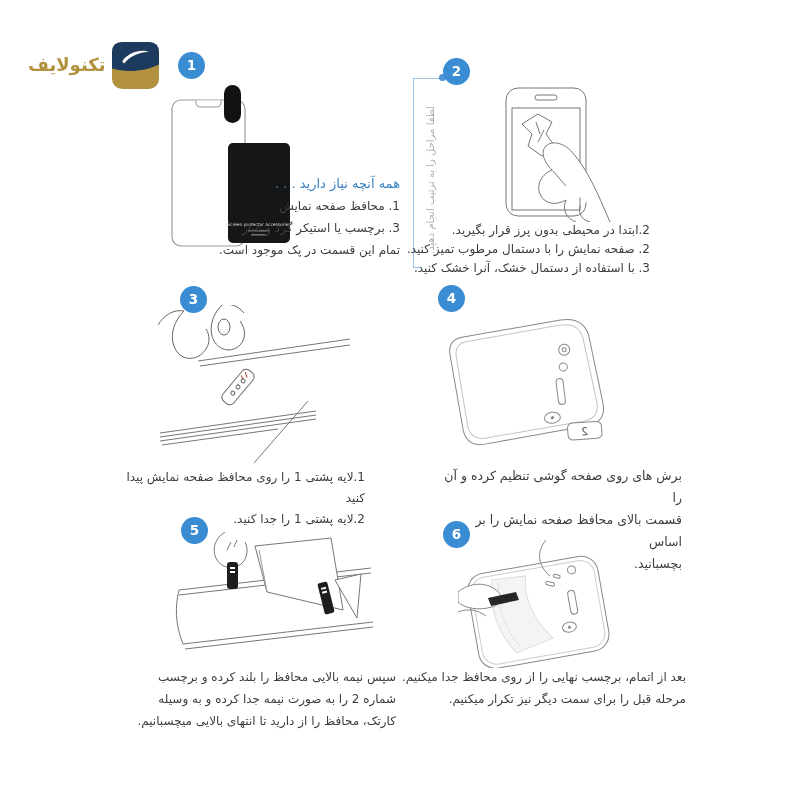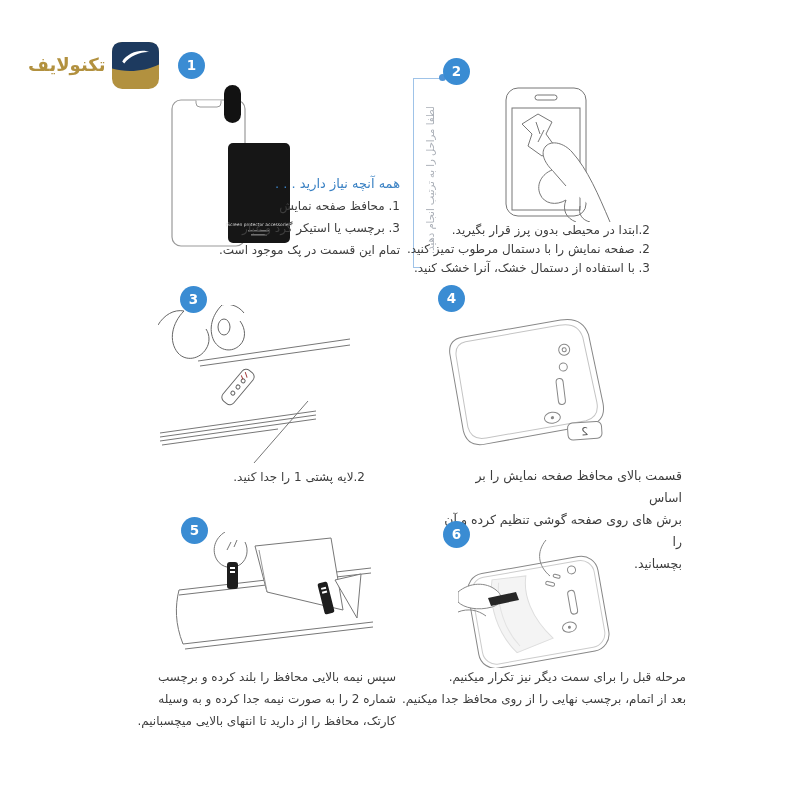--- a/index.html
+++ b/index.html
@@ -118,20 +118,21 @@
     <g transform="rotate(40 80 82)">
       <rect x="73" y="62" width="14" height="40" rx="5" fill="#fff" stroke="#666"></rect>
       <circle cx="80" cy="74" r="2" fill="none" stroke="#666"></circle>
       <circle cx="80" cy="82" r="2" fill="none" stroke="#666"></circle>
       <circle cx="80" cy="90" r="2" fill="none" stroke="#666"></circle>
       <path d="M76 66 l5 3 M75 71 l4 2" stroke="#a23b3b" fill="none"></path>
     </g>
   </svg>
 
   <div class="abs txt t3">
+    <div>1.لایه پشتی 1 را روی محافظ صفحه نمایش پیدا کنید</div>
     <div>2.لایه پشتی 1 را جدا کنید.</div>
   </div>
 
   <div class="abs badge" style="left:438px;top:285px;">4</div>
 
   <svg class="abs" style="left:448px;top:312px;" width="205" height="135" viewBox="0 0 205 135" aria-hidden="true">
     <g transform="rotate(-7 100 70)">
       <path d="M6 30 Q6 16 20 15 L120 10 Q142 9 146 28 L152 98 Q153 116 136 118 L30 124 Q12 125 10 108 Z" fill="#fff" stroke="#888"></path>
       <path d="M12 33 Q12 21 23 20 L118 15 Q137 14 140 30 L146 96 Q147 111 133 113 L32 118 Q17 119 15 105 Z" fill="none" stroke="#c4c4c4"></path>
       <circle cx="120" cy="40" r="5.5" fill="none" stroke="#888"></circle>
@@ -141,22 +142,22 @@
       <ellipse cx="100" cy="106" rx="8" ry="5.5" fill="none" stroke="#888"></ellipse>
       <circle cx="100" cy="106" r="1.6" fill="#888"></circle>
     </g>
     <g transform="rotate(-4 140 122)">
       <rect x="120" y="110" width="34" height="17" rx="5" fill="#fff" stroke="#888"></rect>
       <text transform="translate(137 123) scale(-1 1)" text-anchor="middle" font-size="11" fill="#555">2</text>
     </g>
   </svg>
 
   <div class="abs txt t4">
+    <div>برش های روی صفحه گوشی تنظیم کرده و آن را</div>
     <div>قسمت بالای محافظ صفحه نمایش را بر اساس</div>
-    <div>برش های روی صفحه گوشی تنظیم کرده و آن را</div>
     <div>بچسبانید.</div>
   </div>
 
   <div class="abs badge" style="left:181px;top:517px;">5</div>
 
   <svg class="abs" style="left:175px;top:532px;" width="200" height="140" viewBox="0 0 200 140" aria-hidden="true">
     <g fill="none" stroke="#777" stroke-width="1">
       <path d="M4 58 L196 36"></path>
         <path d="M4 63 L196 41"></path>
       <path d="M4 58 C0 74 0 92 8 112"></path>
@@ -199,17 +200,17 @@
       <circle cx="108" cy="94" r="1.5" fill="#888"></circle>
       <circle cx="120" cy="38" r="4" fill="none" stroke="#888"></circle>
     </g>
     <path d="M88 2 C78 14 80 28 92 38" fill="none" stroke="#888"></path>
     <path d="M0 54 C12 44 28 44 38 52 C46 58 44 66 34 69 C20 73 6 70 0 64 Z" fill="#fff" stroke="#888"></path>
     <path d="M0 74 C10 70 20 72 28 78" fill="none" stroke="#888"></path>
     <path d="M30 60 L58 54 L61 62 L33 68 Z" fill="#262626"></path>
   </svg>
 
   <div class="abs txt t6">
+    <div>بعد از اتمام، برچسب نهایی را از روی محافظ جدا میکنیم.</div>
     <div>مرحله قبل را برای سمت دیگر نیز تکرار میکنیم.</div>
-    <div>بعد از اتمام، برچسب نهایی را از روی محافظ جدا میکنیم.</div>
   </div>
 
 </div>
 
 </body></html>

